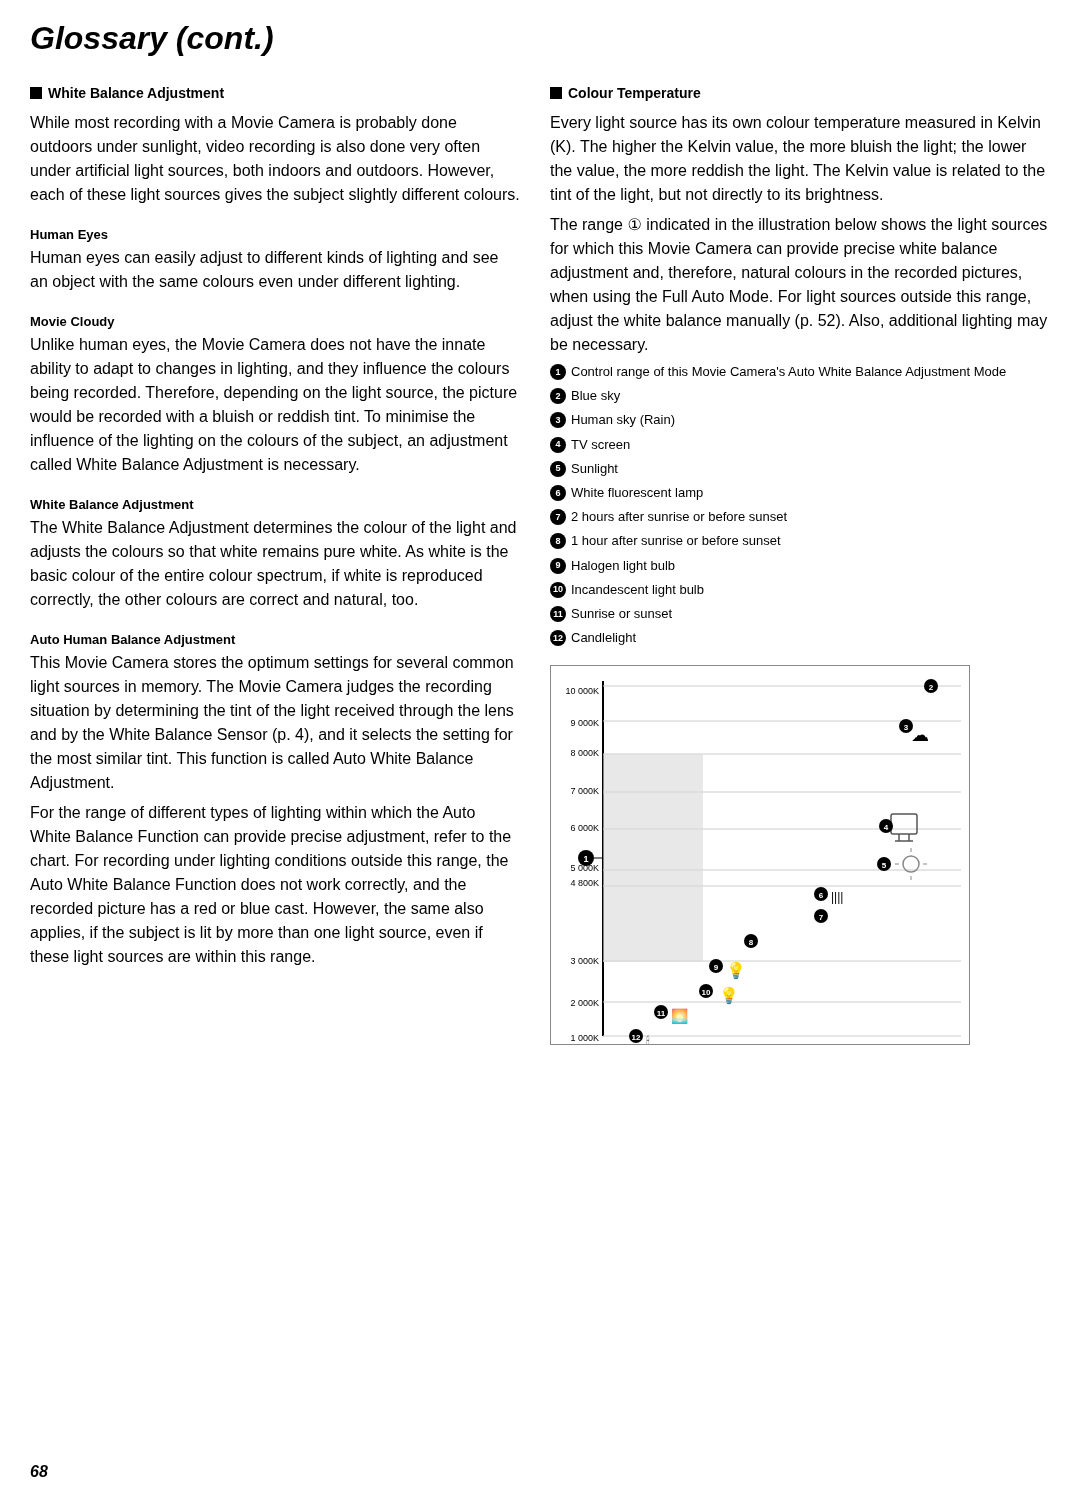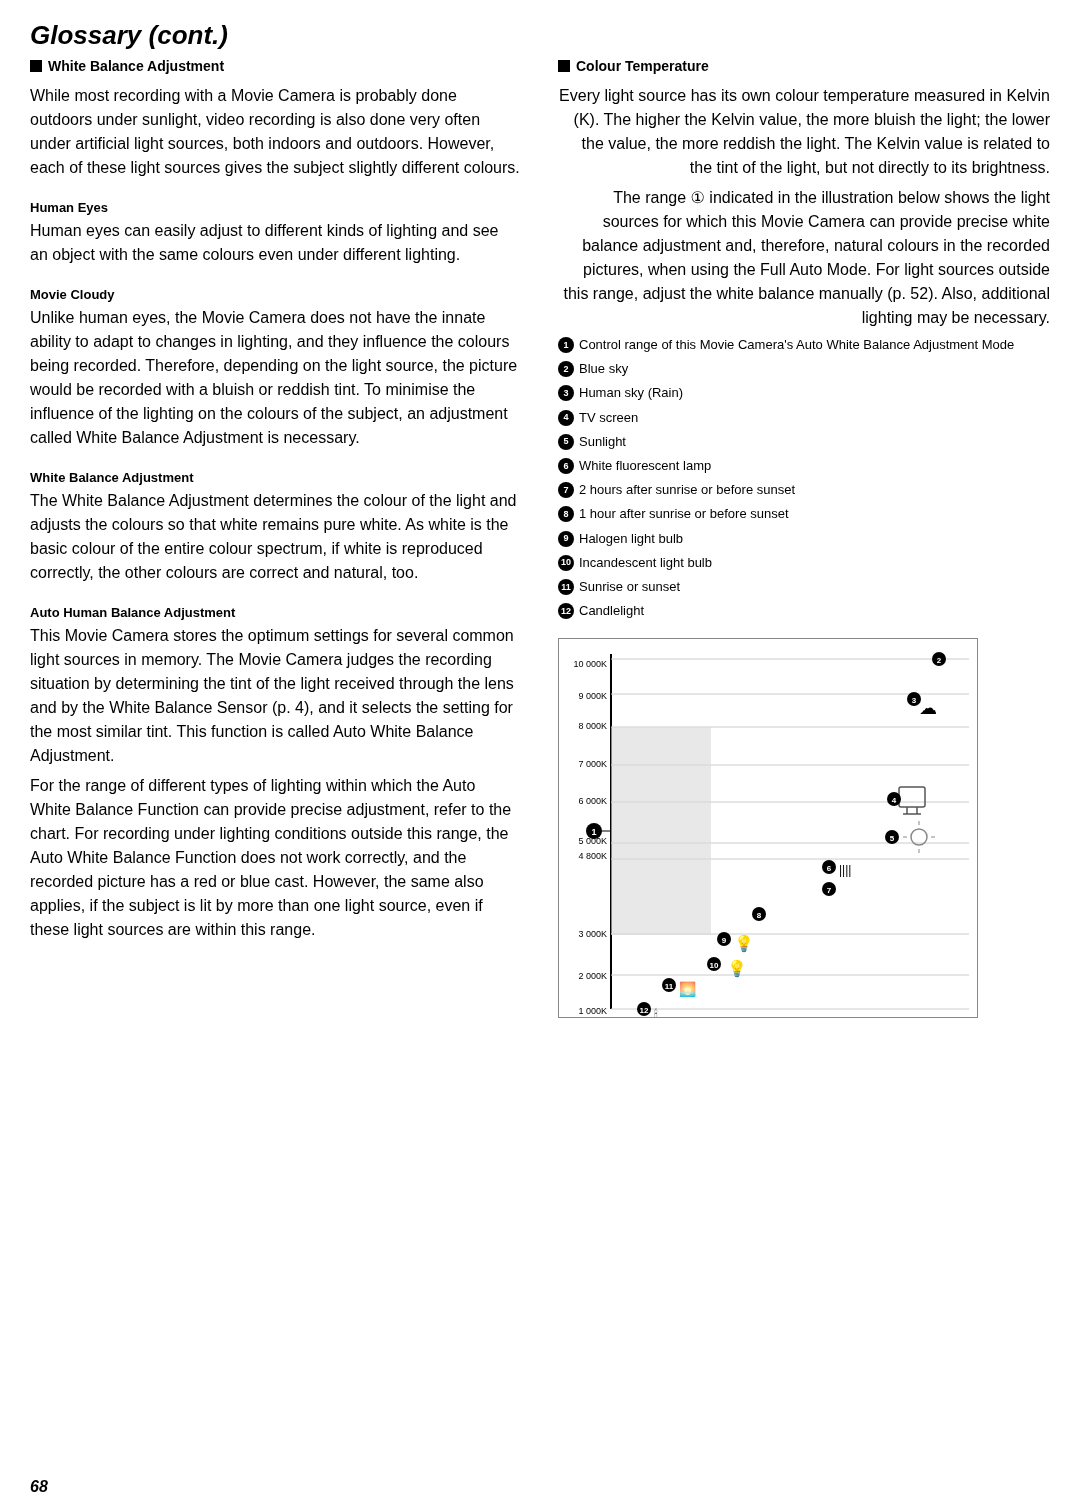--- a/index.html
+++ b/index.html
@@ -7,37 +7,36 @@
       font-family: Arial, Helvetica, sans-serif;
       font-size: 13px;
       background: #fff;
       color: #000;
       width: 1080px;
       min-height: 1505px;
       padding: 20px 30px 30px 30px;
     }
     .page-title {
       font-style: italic;
-      font-size: 26px;
-      font-weight: bold;
-      margin-bottom: 7px;
+      font-size: 32px;
+      font-weight: bold;
+      margin-bottom: 28px;
       font-family: Arial, Helvetica, sans-serif;
     }
     .two-col {
       display: flex;
-      gap: 38px;
+      gap: 30px;
       align-items: flex-start;
     }
     .left-col {
       flex: 0 0 490px;
       max-width: 490px;
     }
     .right-col {
       flex: 1;
-      text-align: right;
     }
     .section-heading {
       display: flex;
       align-items: center;
       gap: 6px;
       font-weight: bold;
       font-size: 14px;
       margin-bottom: 10px;
     }
     .section-heading .black-square {
@@ -75,21 +74,21 @@
       border-radius: 50%;
       background: #000;
       color: #fff;
       font-size: 9px;
       font-weight: bold;
       flex-shrink: 0;
       margin-top: 1px;
     }
     .page-number {
       position: fixed;
-      bottom: 9px;
+      bottom: 24px;
       left: 30px;
       font-size: 16px;
       font-weight: bold;
       font-style: italic;
     }
   </style>
 </head>
 <body>
 
 <div class="page-title">Glossary (cont.)</div>

